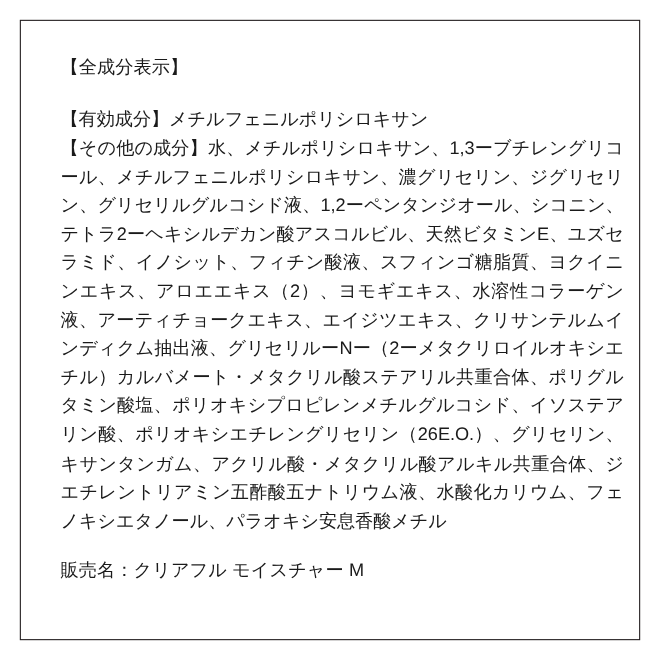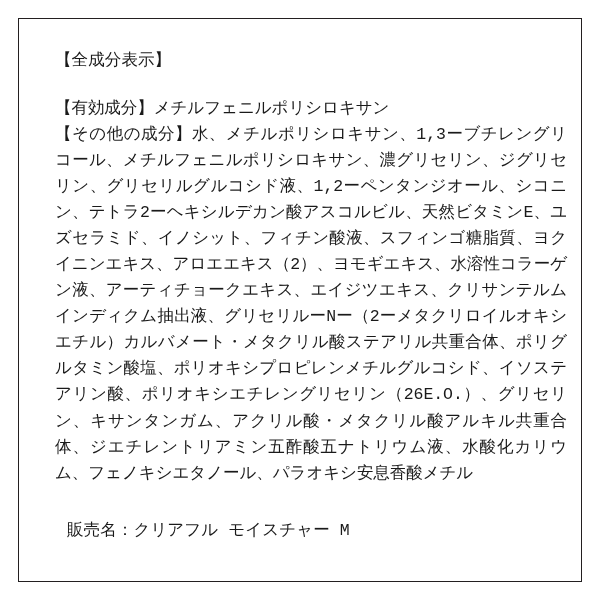--- a/index.html
+++ b/index.html
@@ -21,21 +21,20 @@
   }
   .frame {
     position: absolute;
     left: 18px;
     top: 18px;
     width: 564px;
     height: 564px;
     box-sizing: border-box;
     border: 1px solid #231f20;
     background: #ffffff;
-    font-family: Liberation Mono, monospace;
   }
   .content {
     position: absolute;
     left: 36px;
     top: 30px;
     width: 530px;
     box-sizing: border-box;
   }
   .heading {
     font-size: 16.5px;
@@ -57,21 +56,21 @@
     word-break: break-all;
   }
   .spacer {
     height: 20px;
   }
   .footer-line {
     font-size: 16.5px;
     line-height: 1.5;
     color: #1a1a1a;
     letter-spacing: 0.1px;
-    margin: 12px;
+    margin: 0;
     white-space: nowrap;
   }
 </style>
 </head>
 <body>
 
 <div class="page">
   <div class="frame">
     <div class="content">
 

